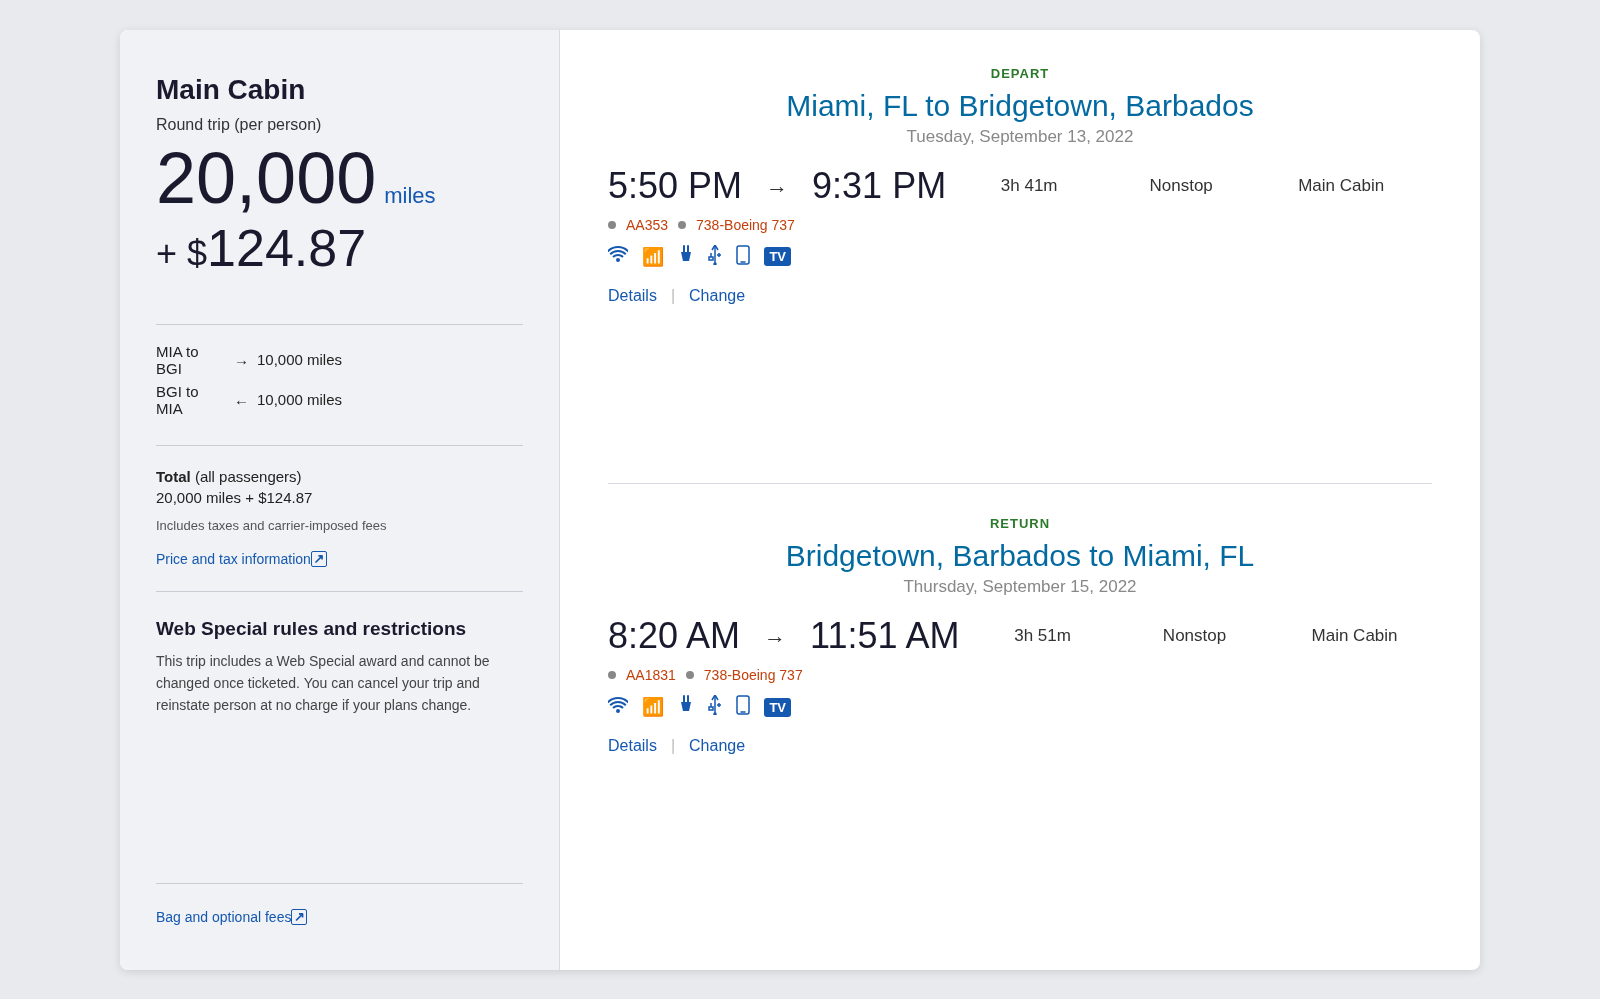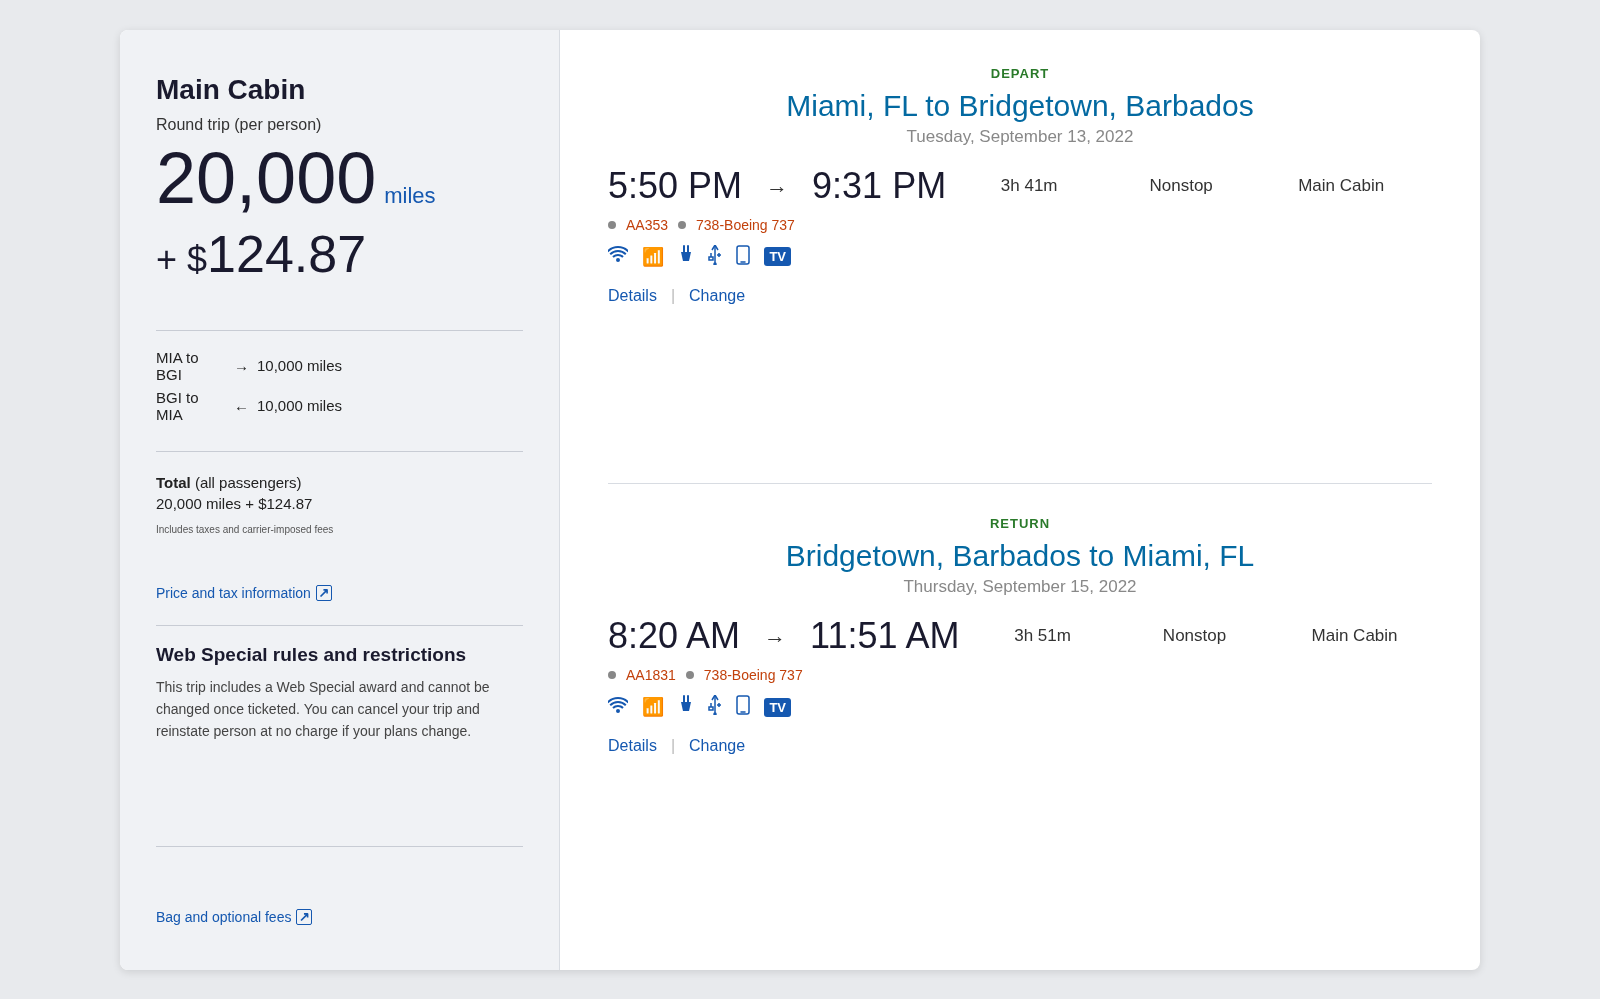--- a/index.html
+++ b/index.html
@@ -51,21 +51,21 @@
     }
     .miles-label {
       font-size: 22px;
       color: #1558b0;
       margin-left: 8px;
       font-weight: 400;
     }
     .miles-row {
       display: flex;
       align-items: baseline;
-      margin-bottom: 10px;
+      margin-bottom: 4px;
     }
     .price-row {
       font-size: 52px;
       font-weight: 300;
       color: #1a1a2e;
       margin-bottom: 28px;
     }
     .price-row .plus {
       font-size: 36px;
       font-weight: 400;
@@ -110,47 +110,46 @@
     }
     .total-label strong {
       font-weight: 700;
     }
     .total-amount {
       font-size: 15px;
       color: #222;
       margin-bottom: 12px;
     }
     .includes-text {
-      font-size: 10px;
+      font-size: 13px;
       color: #555;
-      margin-bottom: 12px;
+      margin-bottom: 18px;
     }
     .link-text {
       font-size: 14px;
       color: #1558b0;
       cursor: pointer;
       text-decoration: none;
       display: inline-flex;
       align-items: flex-end;
-      gap: 5px;
-      margin-top: 38px;
     }
     .external-icon {
       font-size: 13px;
       display: inline-block;
       border: 1.5px solid #1558b0;
       border-radius: 2px;
       width: 16px;
       height: 16px;
       line-height: 13px;
       text-align: center;
       color: #1558b0;
       font-weight: 700;
     }
     .web-special-section {
+      margin-top: 8px;
     }
     .web-special-title {
       font-size: 19px;
       font-weight: 700;
       color: #1a1a2e;
       margin-bottom: 10px;
     }
     .web-special-text {
       font-size: 14px;
       color: #444;

